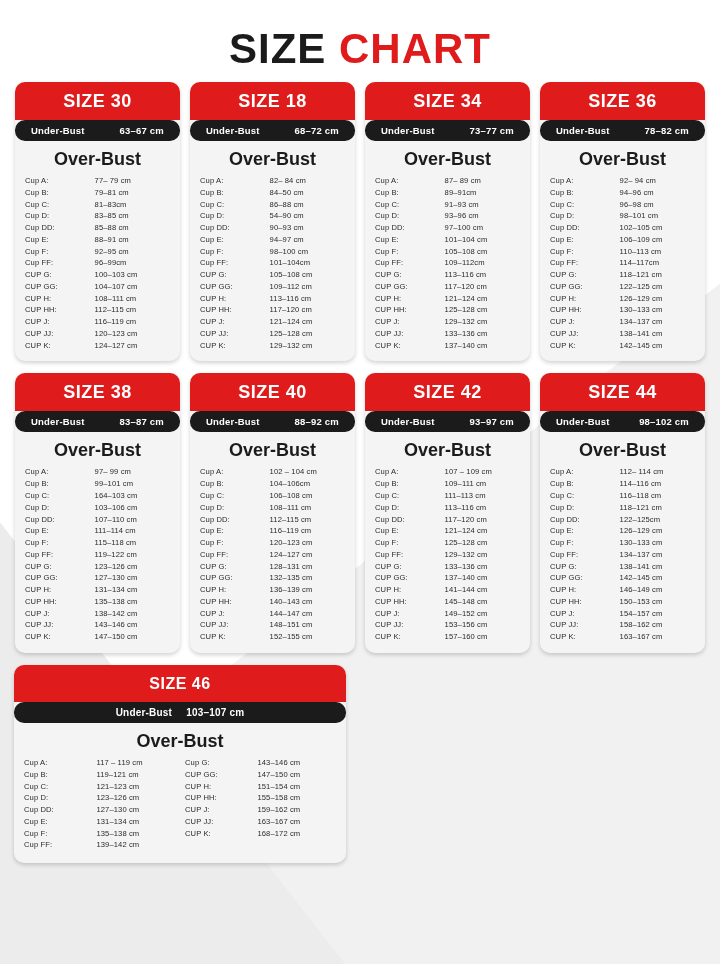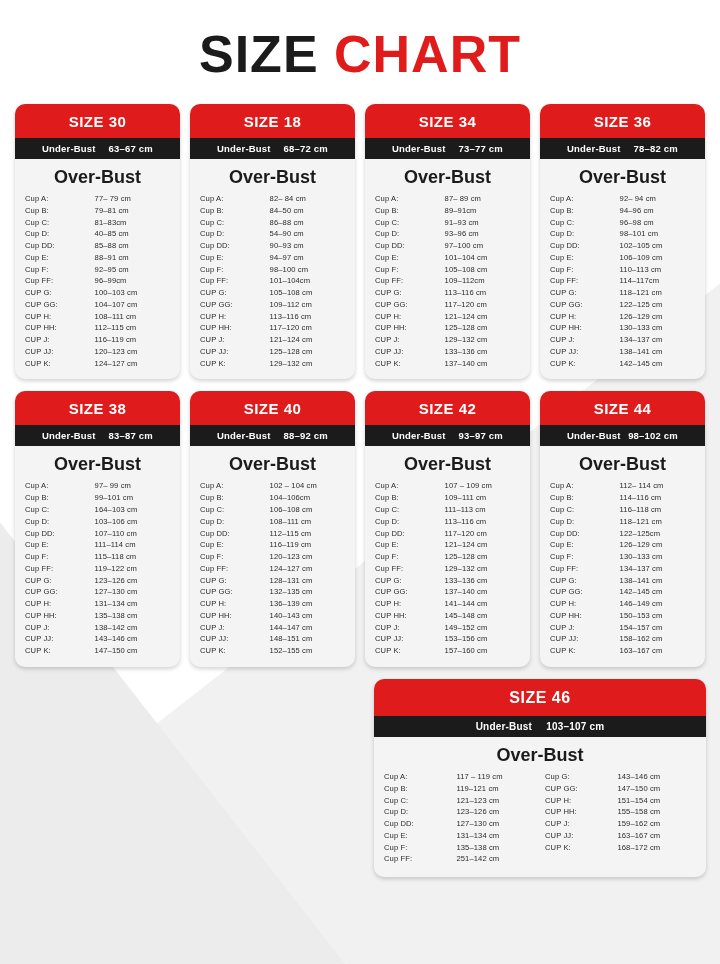--- a/index.html
+++ b/index.html
@@ -42,24 +42,24 @@
   .page {
     position: relative;
     z-index: 1;
     width: 720px;
     height: 964px;
     box-sizing: border-box;
     padding: 22px 14px 10px 14px;
   }
   .title {
     text-align: center;
-    font-size: 52px;
+    font-size: 42px;
     font-weight: bold;
     letter-spacing: 1px;
-    margin: 6px 0 24px 0;
+    margin: 6px 0 12px 0;
     line-height: 1;
   }
   .title .t-dark { color: #1b1b1b; }
   .title .t-red { color: #e01b1b; }
 
   .grid-row {
     display: flex;
     justify-content: center;
     gap: 10px;
     margin-bottom: 12px;
@@ -70,34 +70,35 @@
     border-radius: 10px;
     overflow: hidden;
     box-shadow: 0 2px 4px rgba(0,0,0,0.18);
     display: flex;
     flex-direction: column;
   }
   .card-head {
     background: #e01b1b;
     color: #ffffff;
     text-align: center;
-    font-size: 15px;
+    font-size: 18px;
     font-weight: bold;
     letter-spacing: 0.5px;
     padding: 9px 0 8px 0;
   }
   .card-sub {
     background: #1b1b1b;
     color: #ffffff;
     display: flex;
     justify-content: space-between;
     font-size: 9.5px;
     font-weight: bold;
-    padding: 5px 27px;
+    padding: 5px 16px;
     letter-spacing: 0.2px;
+    border-radius: 10px;
   }
   .card-section-title {
     text-align: center;
     font-size: 18px;
     font-weight: bold;
     color: #1b1b1b;
     padding: 8px 0 5px 0;
   }
   .cup-list {
     padding: 0 10px 10px 10px;
@@ -127,21 +128,21 @@
     font-size: 10px;
   }
   .cols-2 {
     display: flex;
     padding: 0 10px 12px 10px;
     gap: 10px;
   }
   .cols-2 > div { flex: 1; }
   .last-row {
     display: flex;
-    justify-content: flex-end;
+    justify-content: flex-start;
     margin-bottom: 0;
   }
 </style>
 </head>
 <body>
 
 <div class="bg-layer">
   <div class="bg-diag-1"></div>
   <div class="bg-diag-2"></div>
 </div>
@@ -169,21 +170,21 @@
           <div class="cup-row">
             <span class="cup-label">Cup B:</span>
             <span class="cup-val">79–81 cm</span>
           </div>
           <div class="cup-row">
             <span class="cup-label">Cup C:</span>
             <span class="cup-val">81–83cm</span>
           </div>
           <div class="cup-row">
             <span class="cup-label">Cup D:</span>
-            <span class="cup-val">40–85 cm</span>
+            <span class="cup-val">83–85 cm</span>
           </div>
           <div class="cup-row">
             <span class="cup-label">Cup DD:</span>
             <span class="cup-val">85–88 cm</span>
           </div>
           <div class="cup-row">
             <span class="cup-label">Cup E:</span>
             <span class="cup-val">88–91 cm</span>
           </div>
           <div class="cup-row">
@@ -750,21 +751,21 @@
             <div class="cup-row">
               <span class="cup-label">Cup E:</span>
               <span class="cup-val">131–134 cm</span>
             </div>
             <div class="cup-row">
               <span class="cup-label">Cup F:</span>
               <span class="cup-val">135–138 cm</span>
             </div>
             <div class="cup-row">
               <span class="cup-label">Cup FF:</span>
-              <span class="cup-val">251–142 cm</span>
+              <span class="cup-val">139–142 cm</span>
             </div>
           </div>
           <div>
             <div class="cup-row">
               <span class="cup-label">Cup G:</span>
               <span class="cup-val">143–146 cm</span>
             </div>
             <div class="cup-row">
               <span class="cup-label">CUP GG:</span>
               <span class="cup-val">147–150 cm</span>

